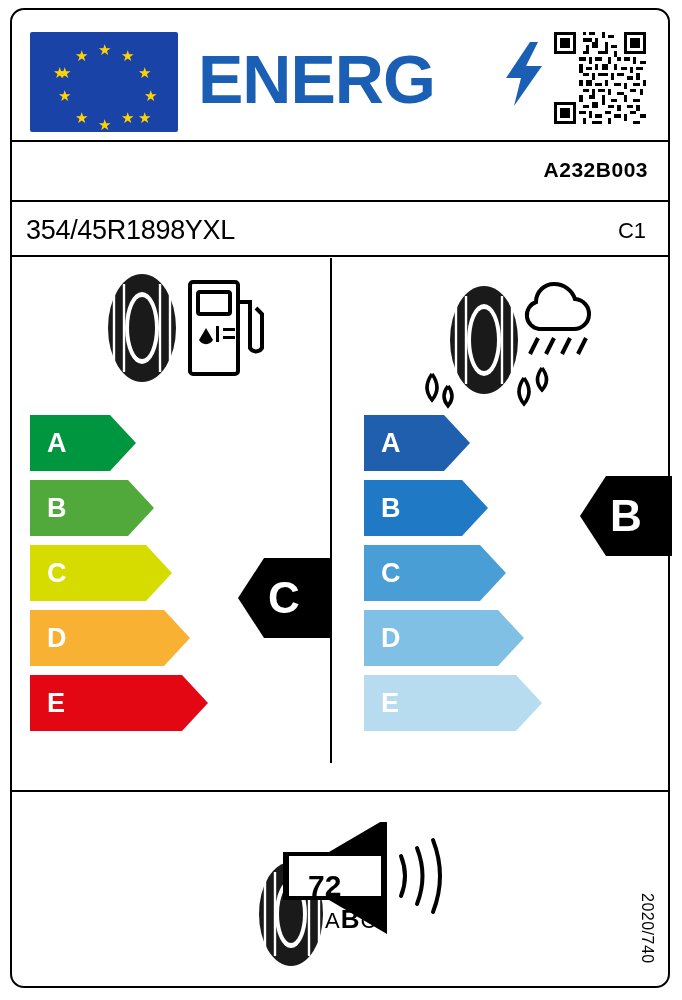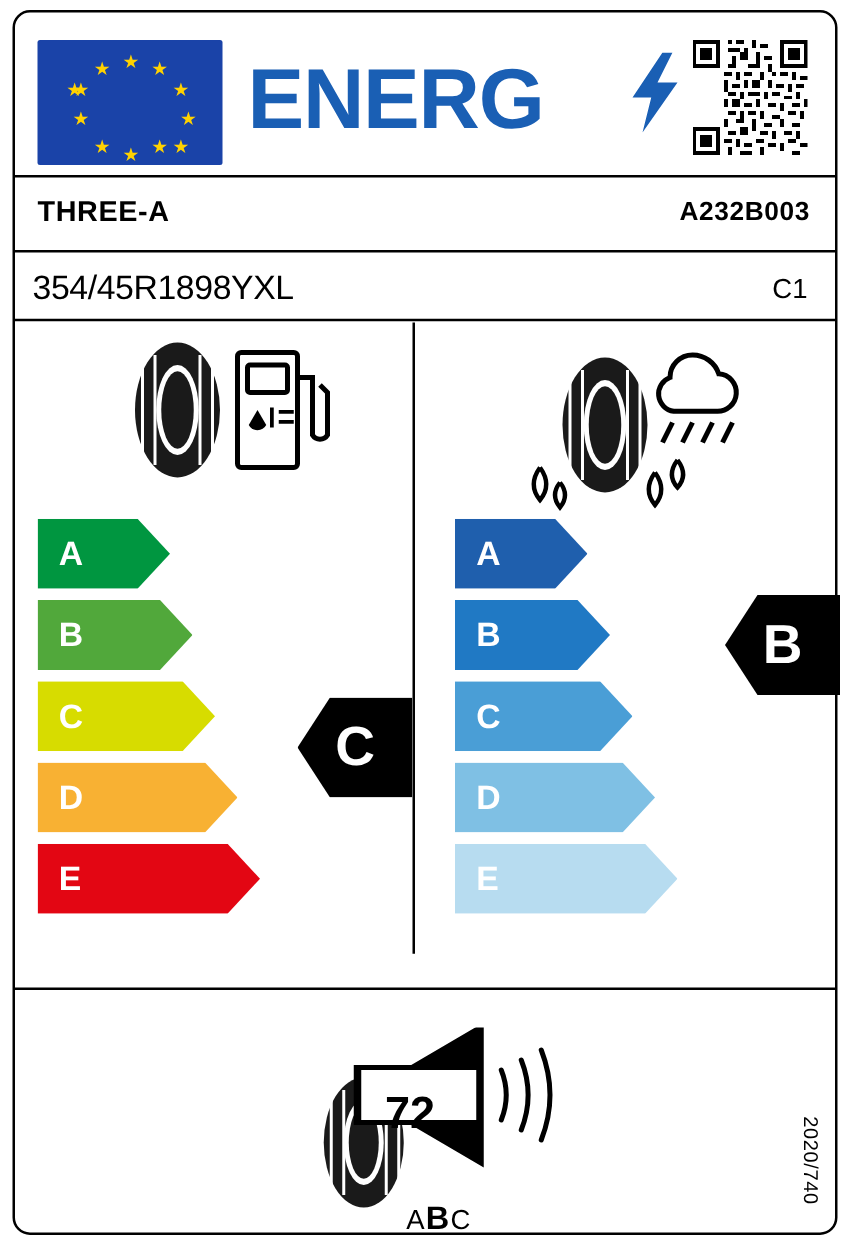--- a/index.html
+++ b/index.html
@@ -183,33 +183,33 @@
     position: absolute;
     left: 225px;
     top: 812px;
     width: 220px;
     height: 160px;
   }
   .noise-db {
     position: absolute;
     left: 296px;
     top: 859px;
-    font-size: 36px;
+    font-size: 30px;
     font-weight: bold;
   }
   .noise-db-unit {
     position: absolute;
     left: 340px;
     top: 824px;
     font-size: 19px;
   }
   .noise-classes {
     position: absolute;
     left: 313px;
-    top: 949px;
+    top: 894px;
     font-size: 22px;
     letter-spacing: 1px;
   }
   .noise-classes b { font-size: 26px; }
 
   .reg-code {
     position: absolute;
     right: 12px;
     bottom: 22px;
     font-size: 16px;
@@ -331,21 +331,20 @@
         <rect x="9" y="27" width="1" height="2"></rect>
           <rect x="12" y="28" width="3" height="1"></rect>
           <rect x="17" y="27" width="1" height="2"></rect>
         <rect x="25" y="28" width="2" height="1"></rect>
       </g>
     </svg>
   </div>
 
   <div class="rule rule-1"></div>
 
-  <div class="brand">THREE-A</div>
   <div class="model">A232B003</div>
 
   <div class="rule rule-2"></div>
 
   <div class="tyre-size">354/45R1898YXL</div>
   <div class="tyre-class">C1</div>
 
   <div class="rule rule-3"></div>
 
   <div class="divider"></div>

